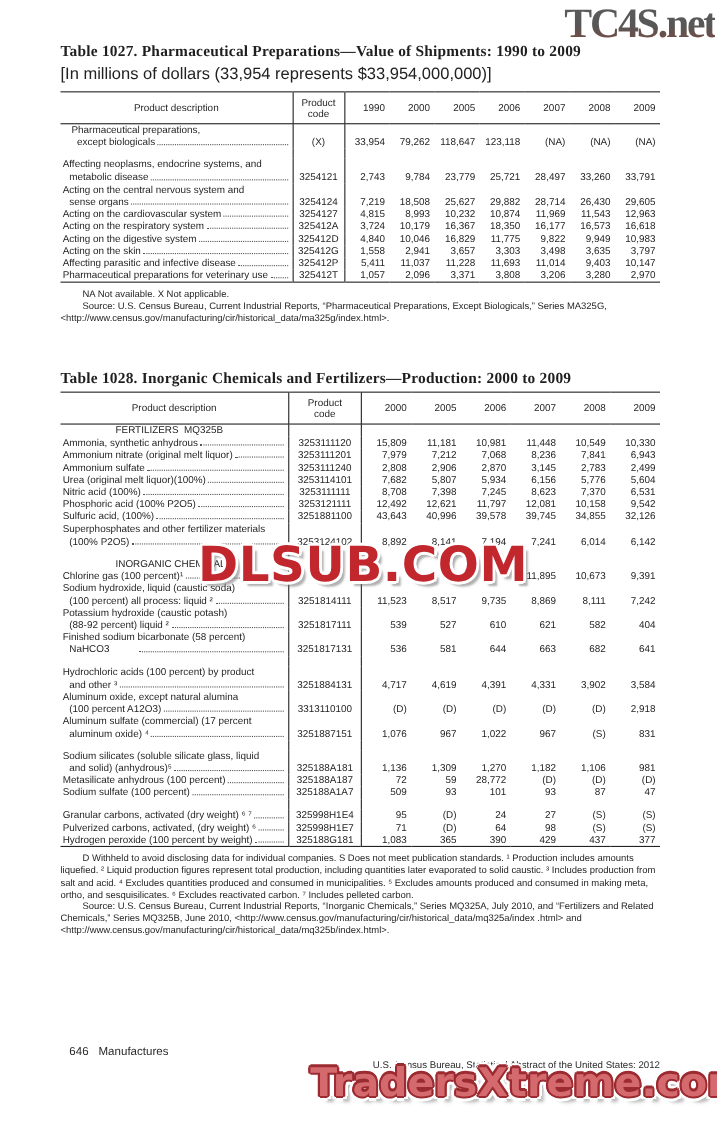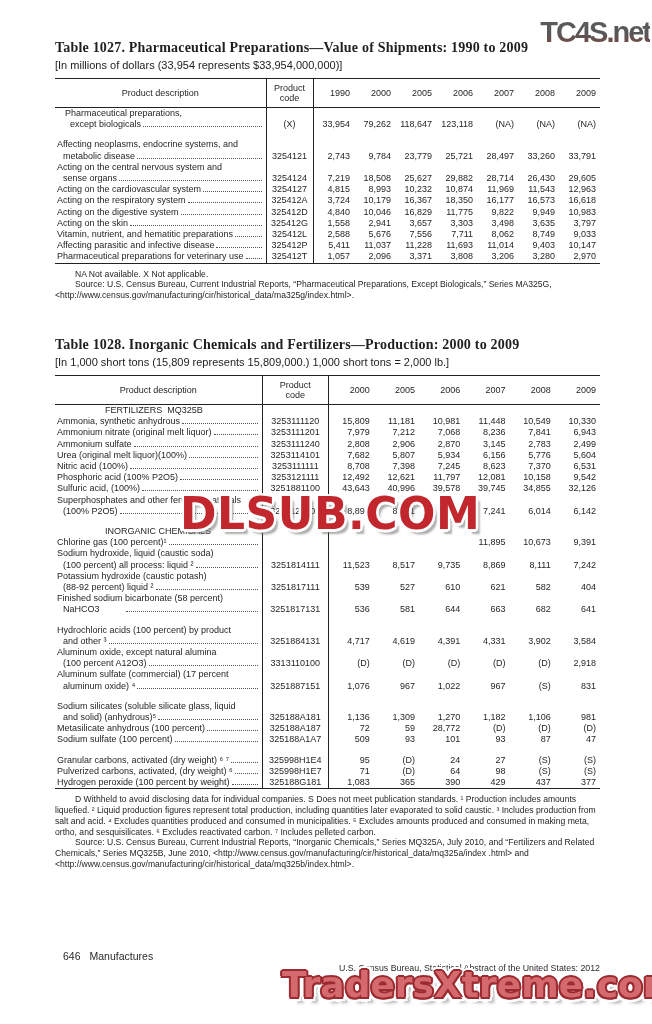--- a/index.html
+++ b/index.html
@@ -8,21 +8,21 @@
     font-family:"Liberation Sans", sans-serif; color:#1f1f1f; overflow:hidden;
     margin:0 auto;
   }
   .sec { position:absolute; left:55px; width:545px; }
   .sec1 { top:40px; }
   .sec2 { top:337px; }
   .tbl-title {
     font-family:"Liberation Serif", serif; font-weight:bold; font-size:14px;
     letter-spacing:0.2px; margin:0 0 3px 0; white-space:nowrap;
   }
-  .tbl-note { font-size:11px; margin:0 0 7px 0; color:#222; }
+  .tbl-note { font-size:15px; margin:0 0 7px 0; color:#222; }
   .dtable {
     border-collapse:collapse; table-layout:fixed; width:545px;
     border-top:1.5px solid #222; border-bottom:1.5px solid #222; font-size:9px;
   }
   .dtable th {
     font-weight:normal; font-size:9px; border-bottom:1.5px solid #222;
     vertical-align:middle; padding:4px 0; line-height:10px;
   }
   .dtable th.desc { text-align:center; }
   .dtable th.code { text-align:center; white-space:pre-line; }
@@ -43,22 +43,22 @@
   .page-footer-left {
     position:absolute; left:63px; top:950px; font-size:10.5px; color:#2a2a2a;
   }
   .page-footer-left .num { margin-right:9px; }
   .page-footer-source {
     position:absolute; right:52px; top:963px; font-size:8.8px; color:#2a2a2a;
   }
   
   .wm { position:absolute; z-index:10; pointer-events:none; white-space:nowrap; }
   .wm-tc4s {
-    top:16px; right:2px;
-    font-family:Liberation Sans, sans-serif; font-weight:bold; font-size:29px; letter-spacing:-2px;
+    top:0; right:2px;
+    font-family:Liberation Serif, serif; font-weight:bold; font-size:38px; letter-spacing:-2px;
     background:linear-gradient(180deg,#5d5d5d 0%,#575757 52%,#6e4e48 78%,#92625a 100%);
     -webkit-background-clip:text; background-clip:text; color:transparent;
     filter:drop-shadow(0 0 1px rgba(255,255,255,.95)) drop-shadow(0 0 1px rgba(255,255,255,.7));
   }
   .wm-dlsub {
     top:488px; left:180px;
     font-family:"DejaVu Sans", sans-serif; font-weight:bold; font-size:44px; letter-spacing:0.5px;
     color:#c1272d;
     text-shadow:
       -2px -2px 0 #fff, 2px -2px 0 #fff, -2px 2px 0 #fff, 2px 2px 0 #fff,
@@ -230,36 +230,20 @@
             <td class="val">2,941</td>
             <td class="val">3,657</td>
             <td class="val">3,303</td>
             <td class="val">3,498</td>
             <td class="val">3,635</td>
             <td class="val">3,797</td>
           </tr>
           <tr>
             <td class="desc">
               <div class="l last">
-                <span class="txt">Vitamin, nutrient, and hematitic preparations</span>
-                <span class="dots"></span>
-              </div>
-            </td>
-            <td class="code">325412L</td>
-            <td class="val">2,588</td>
-            <td class="val">5,676</td>
-            <td class="val">7,556</td>
-            <td class="val">7,711</td>
-            <td class="val">8,062</td>
-            <td class="val">8,749</td>
-            <td class="val">9,033</td>
-          </tr>
-          <tr>
-            <td class="desc">
-              <div class="l last">
                 <span class="txt">Affecting parasitic and infective disease</span>
                 <span class="dots"></span>
               </div>
             </td>
             <td class="code">325412P</td>
             <td class="val">5,411</td>
             <td class="val">11,037</td>
             <td class="val">11,228</td>
             <td class="val">11,693</td>
             <td class="val">11,014</td>
@@ -285,21 +269,20 @@
         </tbody>
       </table>
     <div class="fnotes">
       <p>NA Not available. X Not applicable.</p>
       <p>Source: U.S. Census Bureau, Current Industrial Reports, “Pharmaceutical Preparations, Except Biologicals,” Series MA325G, &lt;http://www.census.gov/manufacturing/cir/historical_data/ma325g/index.html&gt;.</p>
     </div>
   </section>
 
   <section class="sec sec2">
     <h1 class="tbl-title">Table 1028. Inorganic Chemicals and Fertilizers—Production: 2000 to 2009</h1>
-    <div class="tbl-note">[In 1,000 short tons (15,809 represents 15,809,000.) 1,000 short tons = 2,000 lb.]</div>
     <table class="dtable" id="tbl1028">
         <colgroup>
           <col style="width: 206px;">
           <col style="width: 66px;">
           <col style="width: 45px;">
           <col style="width: 45px;">
           <col style="width: 45px;">
           <col style="width: 45px;">
           <col style="width: 45px;">
           <col style="width: 45px;">

